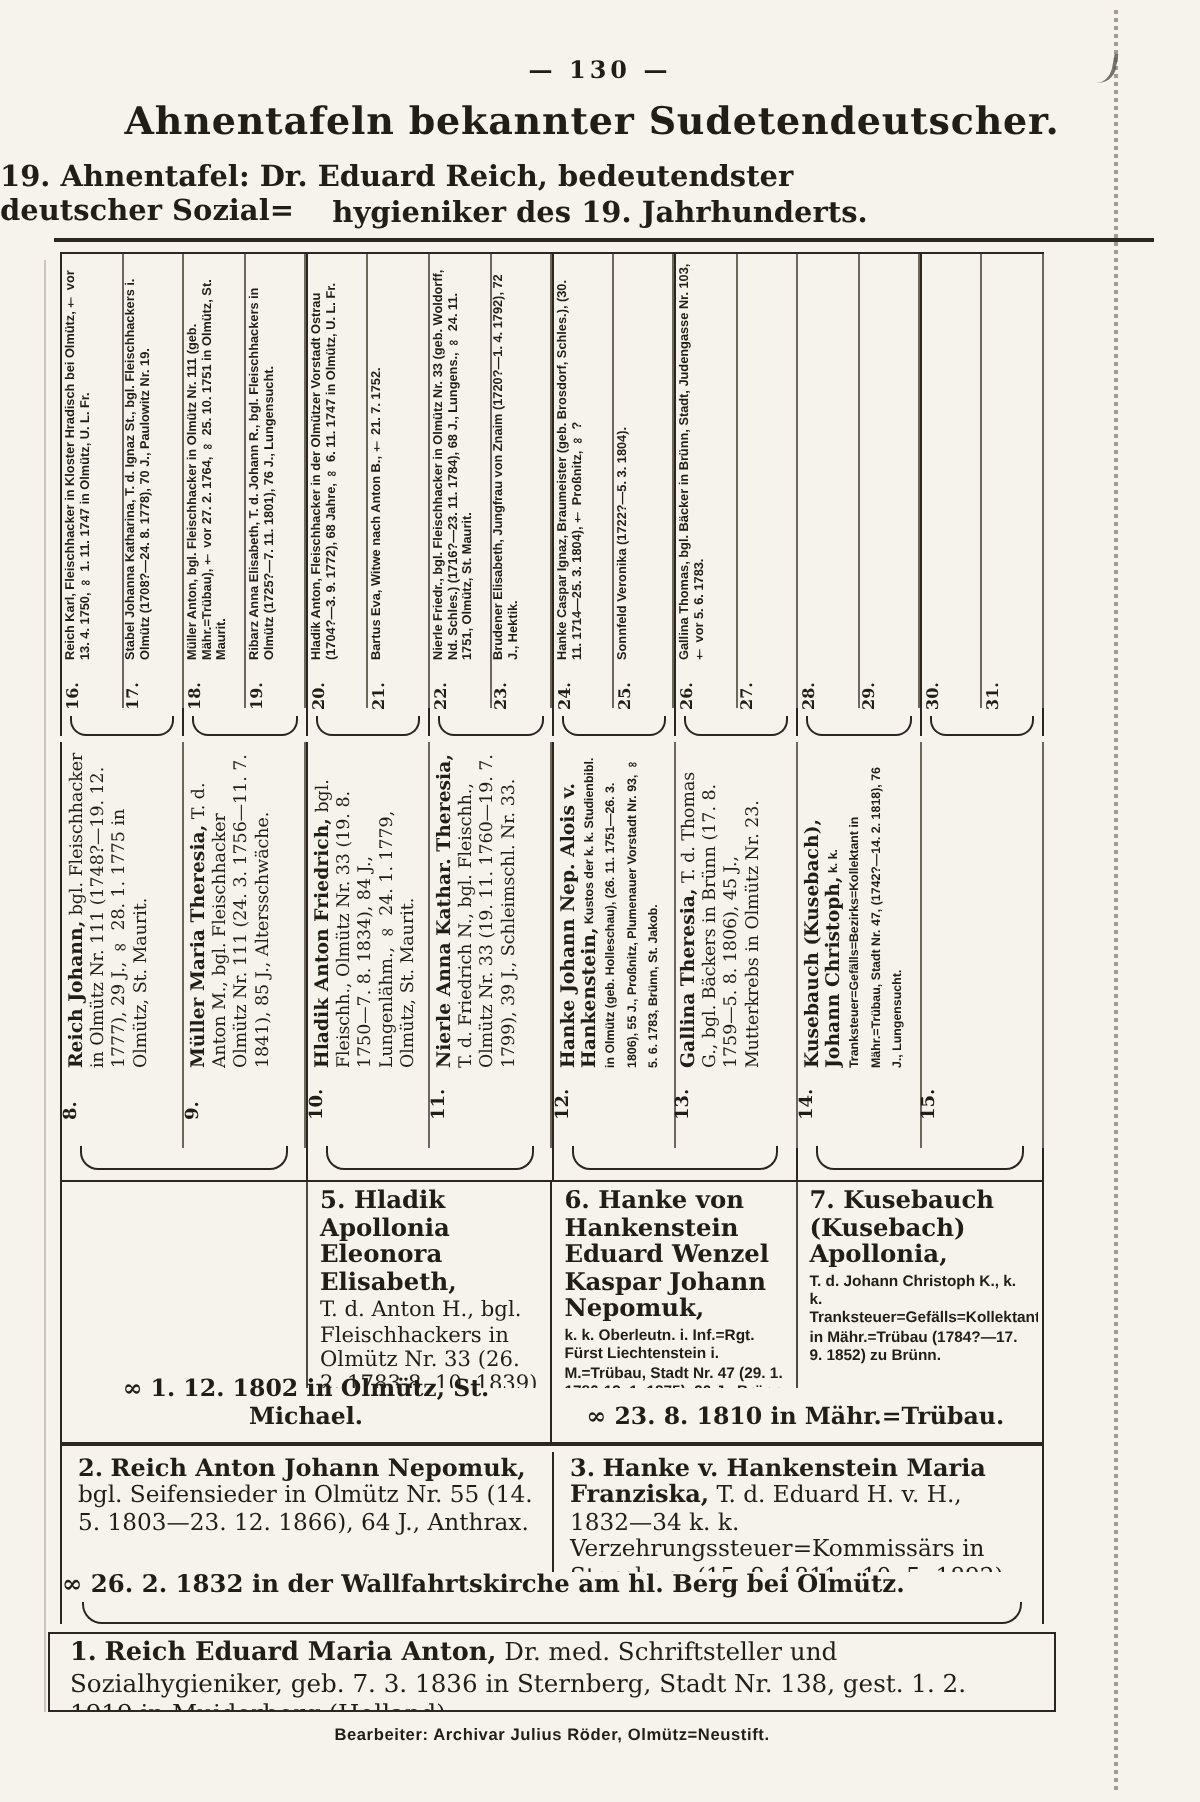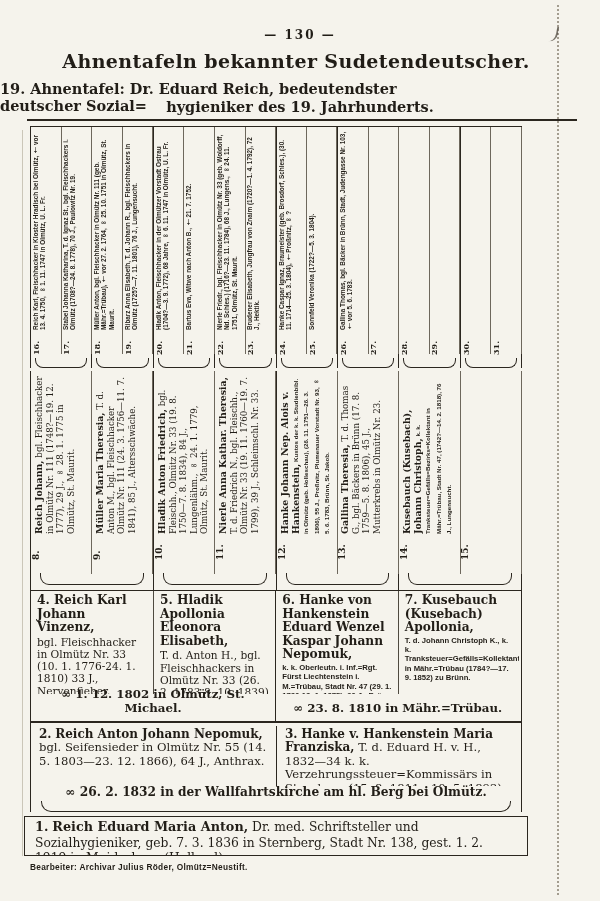--- a/index.html
+++ b/index.html
@@ -71,31 +71,31 @@
   .c-marriage{position:absolute;left:0;right:0;bottom:6px;text-align:center;
     font-weight:bold;font-size:11.8px;}
   
   #secD{position:absolute;left:30px;top:723px;width:492px;height:89px;
     border-left:1.6px solid #2b261f;border-right:1.6px solid #2b261f;box-sizing:border-box;}
   .d-cell{position:absolute;top:3px;height:60px;box-sizing:border-box;
     padding:2px 8px 0 8px;font-size:11.6px;line-height:13.4px;overflow:hidden;}
   .d-cell.c1{left:0;width:244px;}
   .d-cell.c2{left:245px;width:243px;border-left:1.2px solid #2b261f;}
   .d-cell b{font-size:12px;}
-  .d-marriage{position:absolute;left:0;right:0;bottom:13px;text-align:center;
+  .d-marriage{position:absolute;left:0;right:0;bottom:13px;
     font-weight:bold;font-size:12.2px;}
   .cupD{position:absolute;left:10px;right:10px;bottom:0;height:10px;
     border:1.5px solid #2b261f;border-top:none;border-radius:0 0 10px 10px;}
   
   #secE{position:absolute;left:24px;top:816px;width:504px;height:40px;
     border:1.8px solid #2b261f;box-sizing:border-box;
     padding:2px 12px 0 10px;font-size:12.3px;line-height:15.5px;overflow:hidden;}
   #secE b{font-size:12.8px;}
   
-  .footer{position:absolute;left:30px;top:862px;width:492px;
+  .footer{position:absolute;left:30px;top:862px;width:492px;text-align:center;
     font-family:"Liberation Sans",sans-serif;font-weight:bold;font-size:8.3px;
     letter-spacing:.3px;}
   .foldline{position:absolute;left:557px;top:5px;height:890px;width:0;
     border-left:2px dotted #958e7f;opacity:.85;}
   .leftline{position:absolute;left:22px;top:130px;height:726px;width:0;
     border-left:1px solid #b9b2a2;opacity:.7;}
   .penmark{position:absolute;left:548px;top:26px;width:8px;height:16px;
     border-right:2px solid #5a544a;border-radius:0 0 9px 0;transform:rotate(10deg);opacity:.8;}
 </style>
 </head>
@@ -243,24 +243,20 @@
     <div class="entB">
       <div class="txtB"><b></b><span></span><span class="sub"></span></div>
       <div class="numB">15.</div>
     </div>
     <div class="cupB"></div>
   </div>
 </div>
 
 <div id="secC">
   <div class="c-half left">
-    <div class="c-cell c1">
-      <div class="cname"><span>4.</span> <span>Reich Karl Johann Vinzenz,</span></div>
-      <div class="cdet">bgl. Fleischhacker in Olmütz Nr. 33 (10. 1. 1776-24. 1. 1810) 33 J., Nervenfieber.</div>
-    </div>
     <div class="c-cell c2">
       <div class="cname"><span>5.</span> <span>Hladik Apollonia Eleonora Elisabeth,</span></div>
       <div class="cdet">T. d. Anton H., bgl. Fleischhackers in Olmütz Nr. 33 (26. 2. 1783-8. 10. 1839) 56 J., Brust= und Herzbeutelwassersucht i. Olmütz Nr. 55.</div>
     </div>
     <div class="c-marriage">∞ 1. 12. 1802 in Olmütz, St. Michael.</div>
   </div>
   <div class="c-half right">
     <div class="c-cell c1">
       <div class="cname"><span>6.</span> <span>Hanke von Hankenstein Eduard Wenzel Kaspar Johann Nepomuk,</span></div>
       <div class="cdet tiny">k. k. Oberleutn. i. Inf.=Rgt. Fürst Liechtenstein i. M.=Trübau, Stadt Nr. 47 (29. 1. 1786-13. 1. 1875), 90 J., Brünn als Ökonom d. Kameral=Gefällen=Verwaltung.</div>

